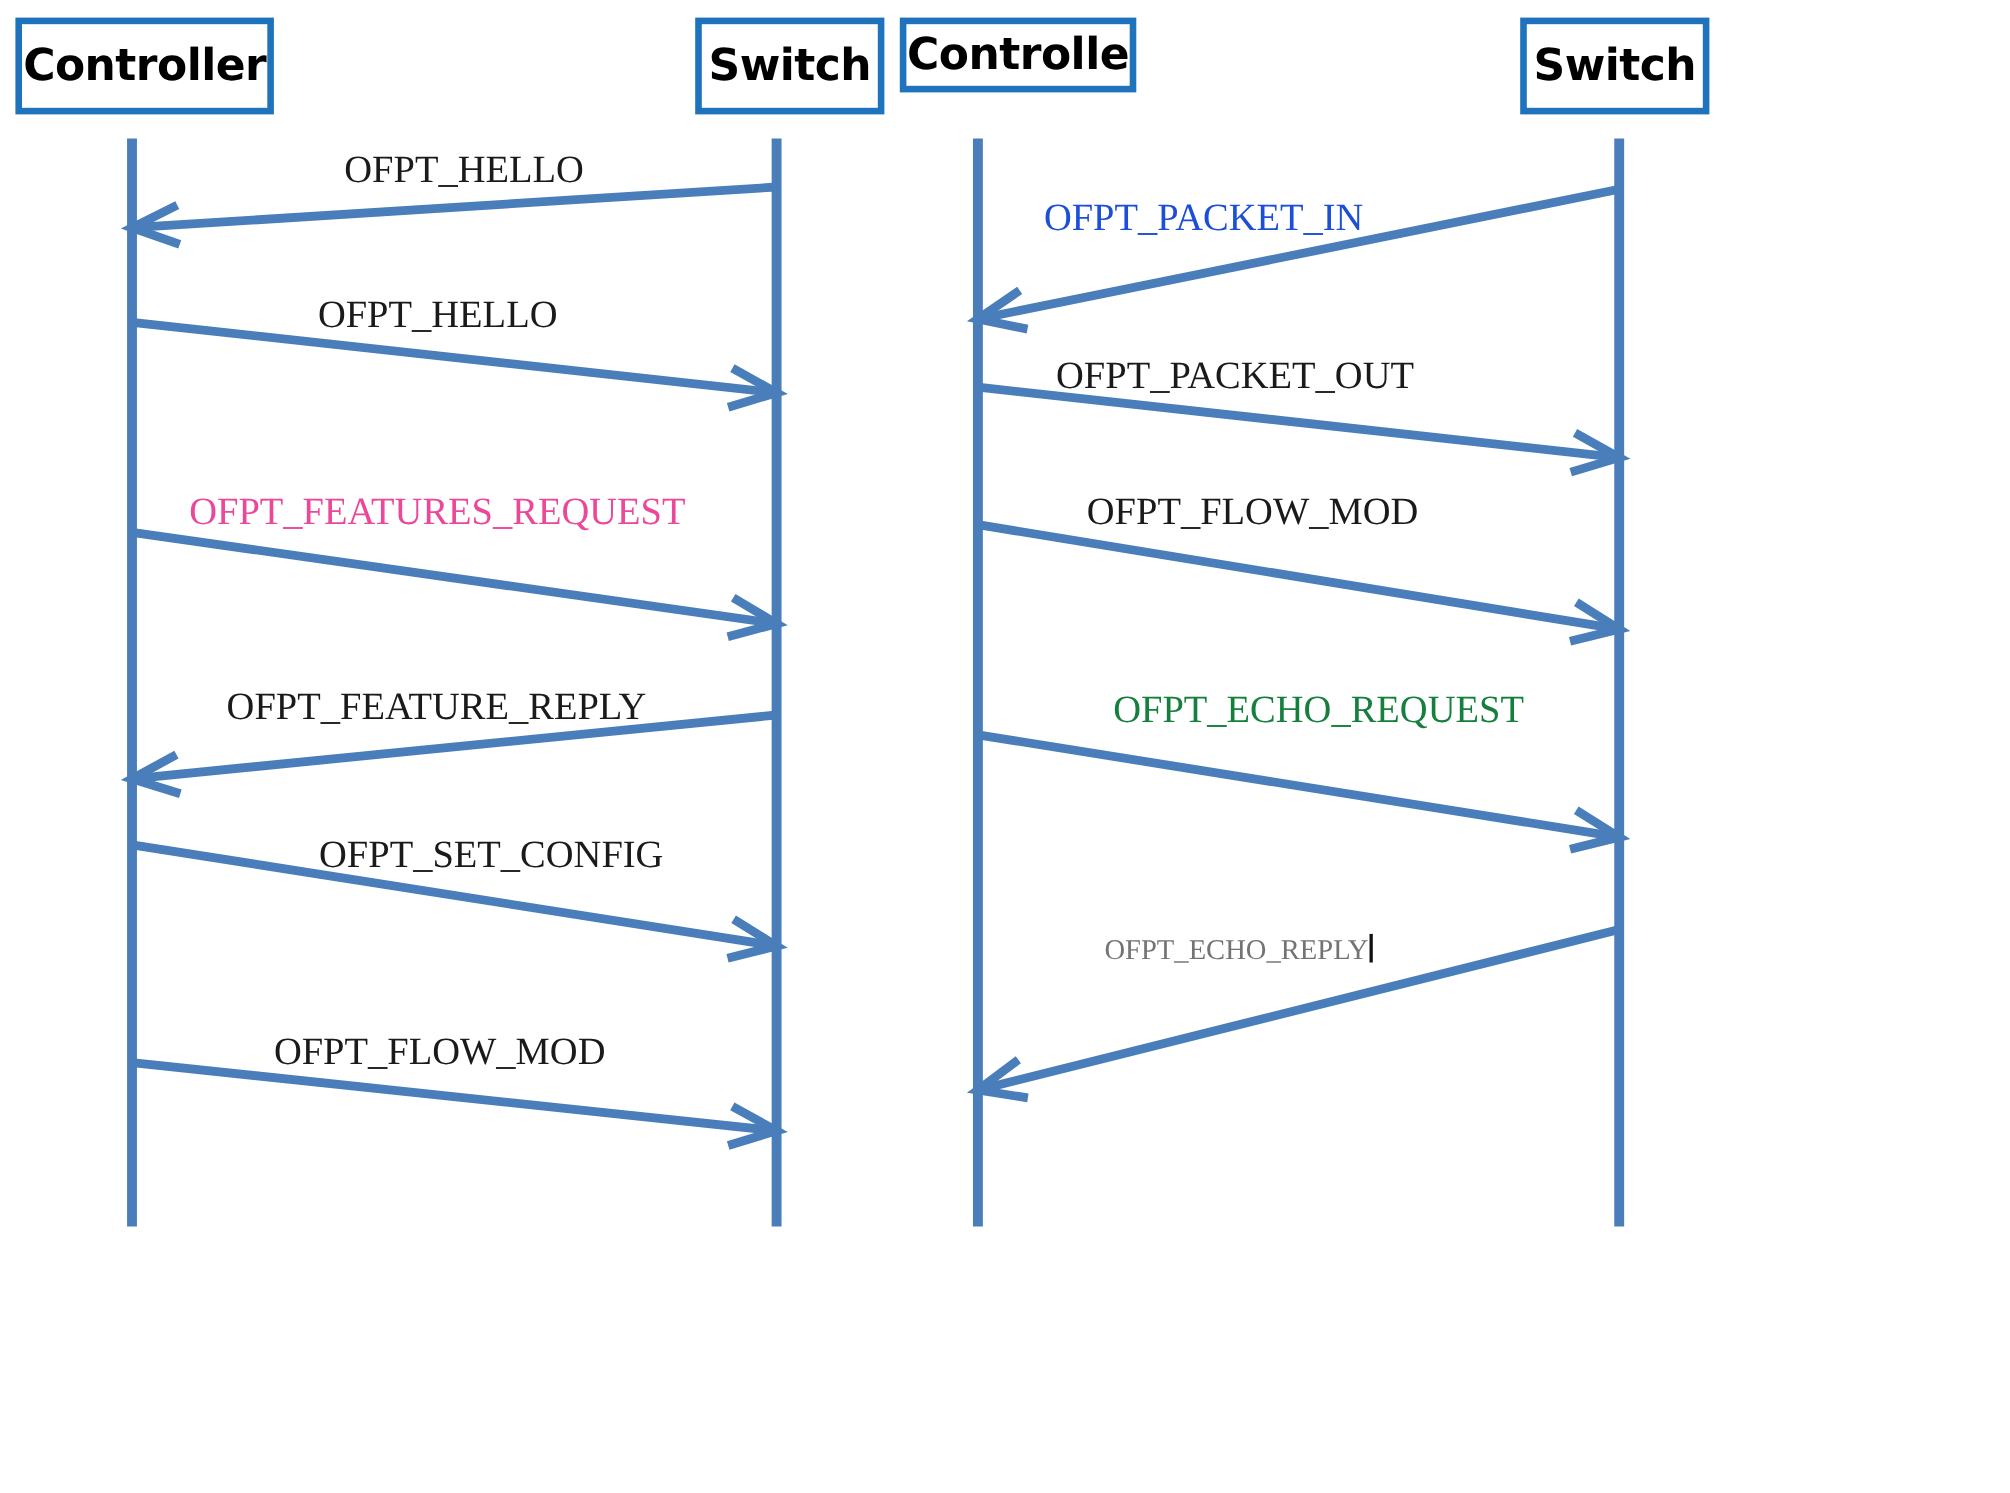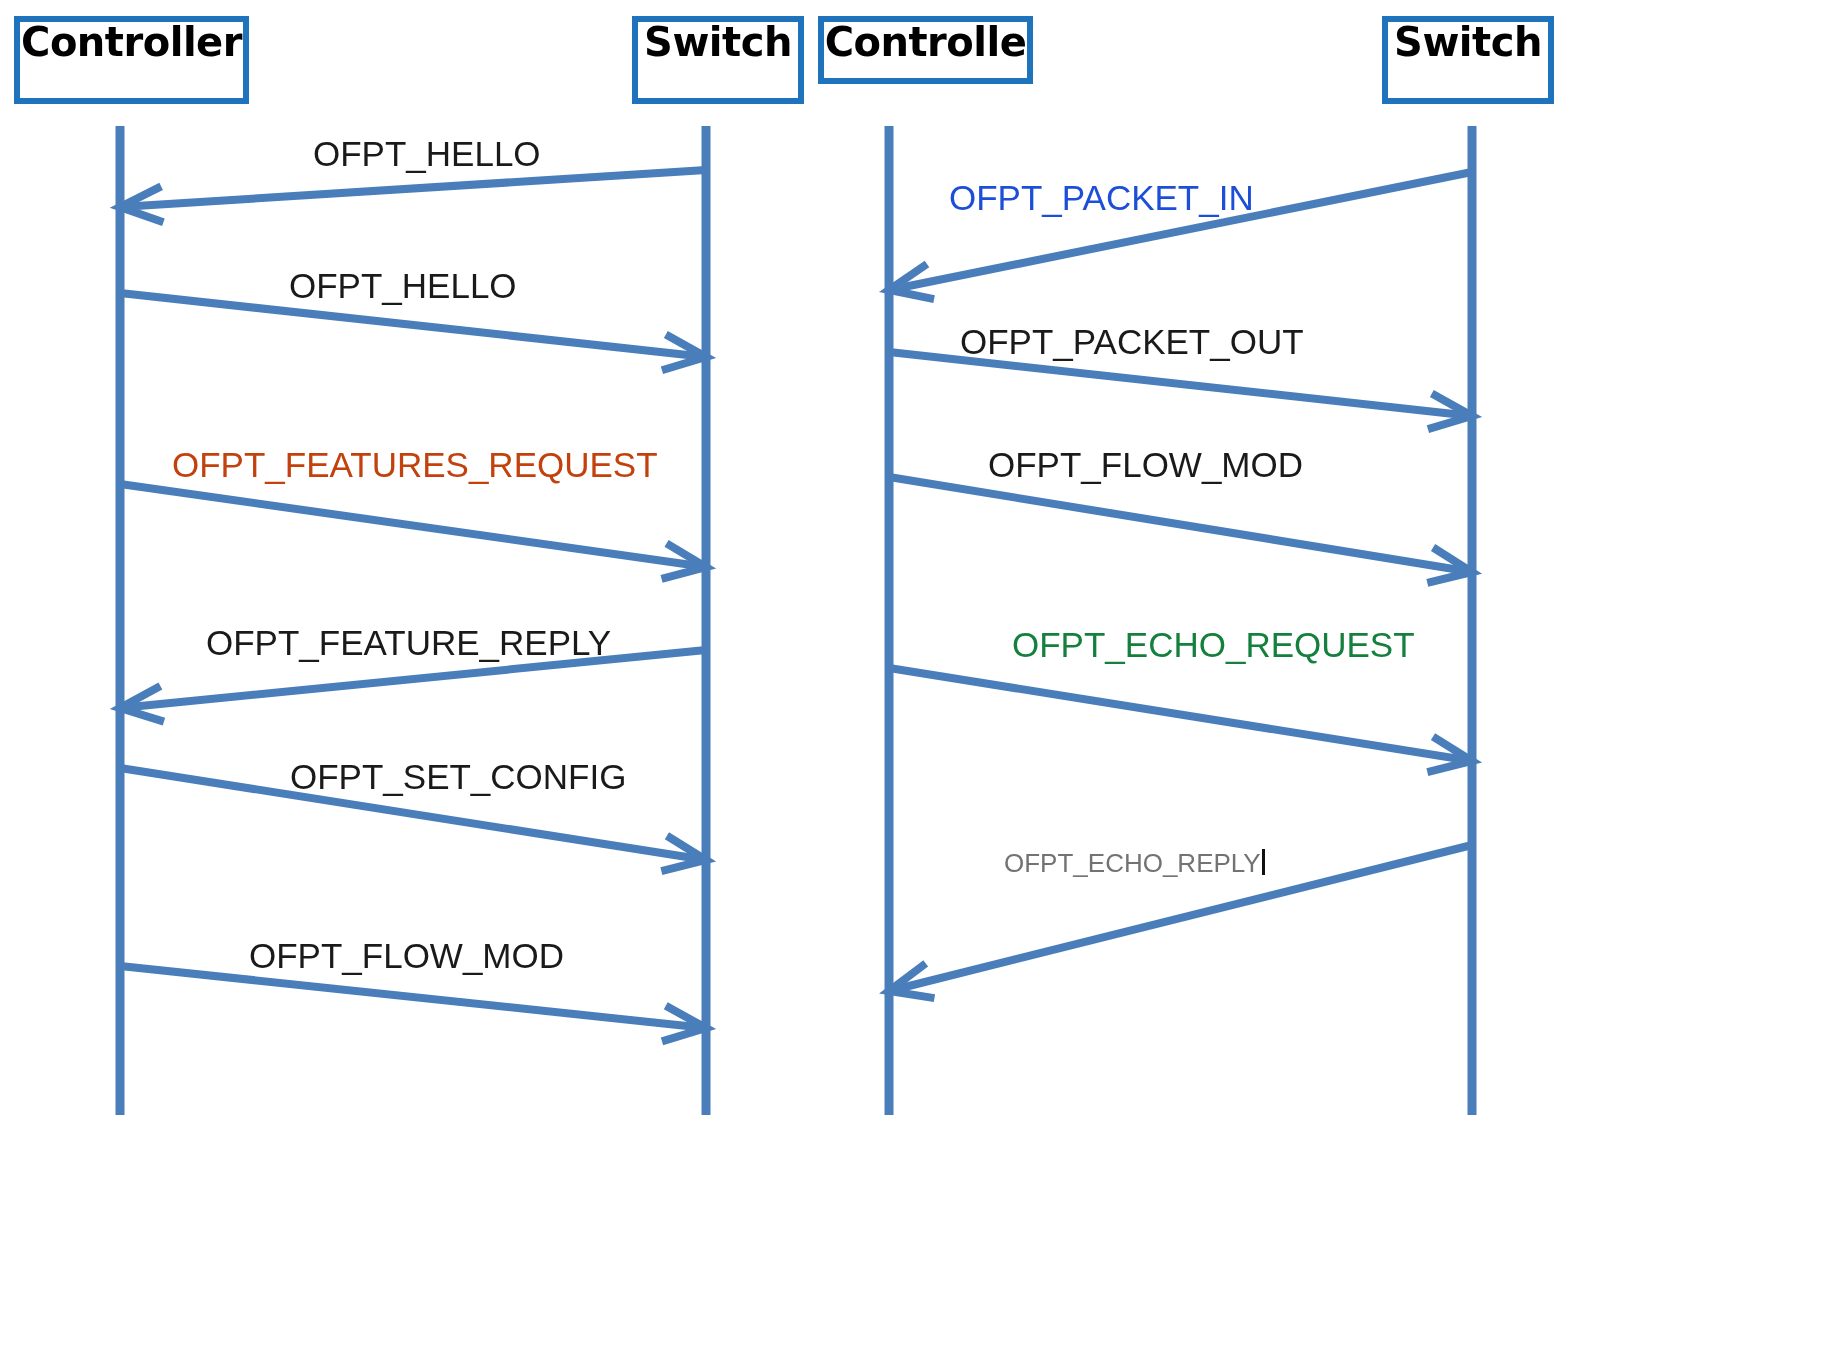--- a/index.html
+++ b/index.html
@@ -10,38 +10,38 @@
     overflow:hidden;position:relative;
   }
   #canvas{position:absolute;inset:0;width:1827px;height:1357px;}
   .diagram-svg{position:absolute;top:0;left:0;width:1827px;height:1357px;display:block;}
 
   
   .actor-box{
     position:absolute;
     box-sizing:border-box;
     background:#ffffff;
-    display:flex;align-items:flex-start;justify-content:center;
+    display:flex;align-items:center;justify-content:center;
   }
   .actor-label{
     font-family:"DejaVu Sans",sans-serif;
     font-weight:bold;
     color:#000000;
     letter-spacing:-0.5px;
     white-space:nowrap;
     line-height:1;
   }
 
   
   .msg-label{
     position:absolute;
     color:#1a1a1a;
     white-space:nowrap;
     line-height:1;
-    font-family:Liberation Sans, sans-serif;
+    font-family:Liberation Serif, serif;
   }
   .msg-label .caret{
     display:inline-block;
     width:3px;height:1em;
     background:#111111;
     vertical-align:-0.12em;
     margin-left:1px;
   }
 </style>
 </head>
@@ -99,21 +99,21 @@
       </g>
     </svg>
 <div class="actor-box" style="left: 14px; top: 16px; width: 235px; height: 88px; border: 6px solid rgb(31, 114, 188);">
       <span class="actor-label" style="font-size: 40px;">Controller</span>
     </div>
     <div class="actor-box" style="left: 632px; top: 16px; width: 172px; height: 88px; border: 6px solid rgb(31, 114, 188);">
       <span class="actor-label" style="font-size: 40px;">Switch</span>
     </div>
     <div class="msg-label" style="left: 313px; top: 136px; font-size: 35px; color: rgb(26, 26, 26);"><span>OFPT_HELLO</span></div>
     <div class="msg-label" style="left: 289px; top: 268px; font-size: 35px; color: rgb(26, 26, 26);"><span>OFPT_HELLO</span></div>
-    <div class="msg-label" style="left: 172px; top: 447px; font-size: 35px; color: #c2410c;"><span>OFPT_FEATURES_REQUEST</span></div>
+    <div class="msg-label" style="left: 172px; top: 447px; font-size: 35px; color: #ec4899;"><span>OFPT_FEATURES_REQUEST</span></div>
     <div class="msg-label" style="left: 206px; top: 625px; font-size: 35px; color: rgb(26, 26, 26);"><span>OFPT_FEATURE_REPLY</span></div>
     <div class="msg-label" style="left: 278px; top: 759px; font-size: 35px; color: rgb(26, 26, 26); margin-left: 12px;"><span>OFPT_SET_CONFIG</span></div>
     <div class="msg-label" style="left: 249px; top: 938px; font-size: 35px; color: rgb(26, 26, 26);"><span>OFPT_FLOW_MOD</span></div>
     <div class="actor-box" style="left: 818px; top: 16px; width: 215px; height: 68px; border: 6px solid rgb(31, 114, 188);">
       <span class="actor-label" style="font-size: 40px;">Controlle</span>
     </div>
     <div class="actor-box" style="left: 1382px; top: 16px; width: 172px; height: 88px; border: 6px solid rgb(31, 114, 188);">
       <span class="actor-label" style="font-size: 40px;">Switch</span>
     </div>
     <div class="msg-label" style="left: 949px; top: 180px; font-size: 35px; color: #1d4ed8;"><span>OFPT_PACKET_IN</span></div>

